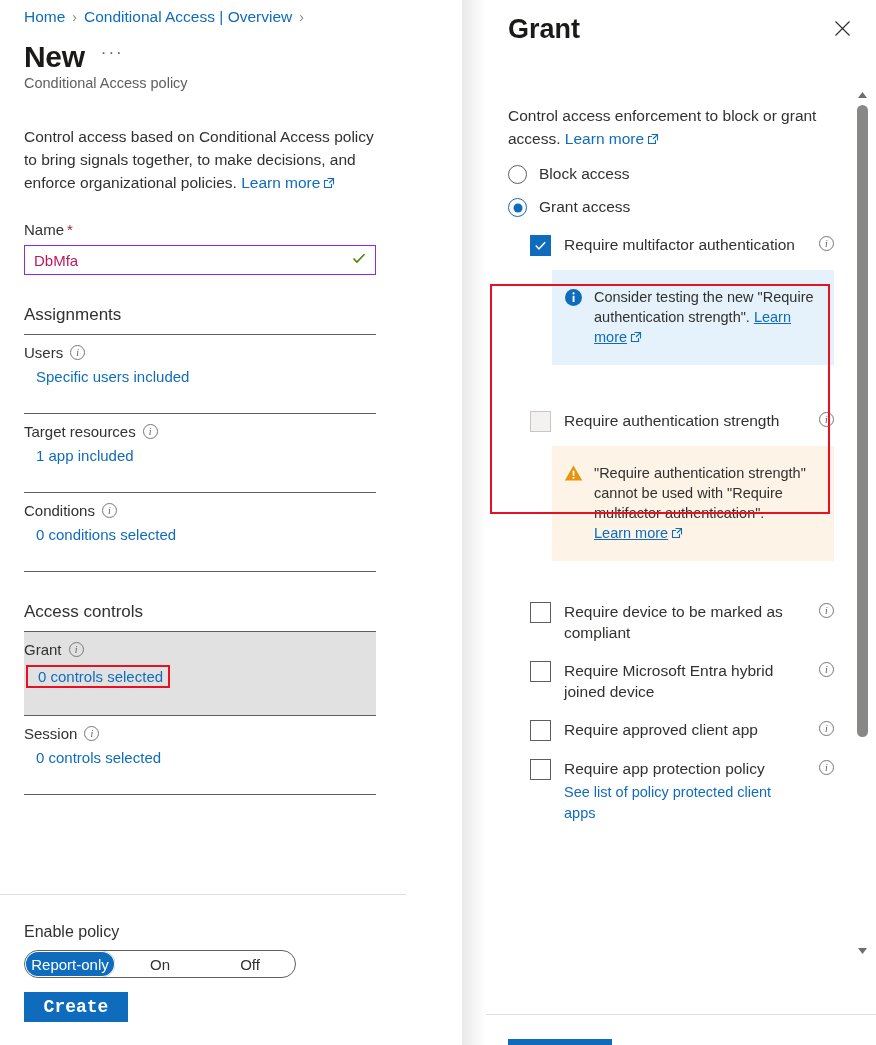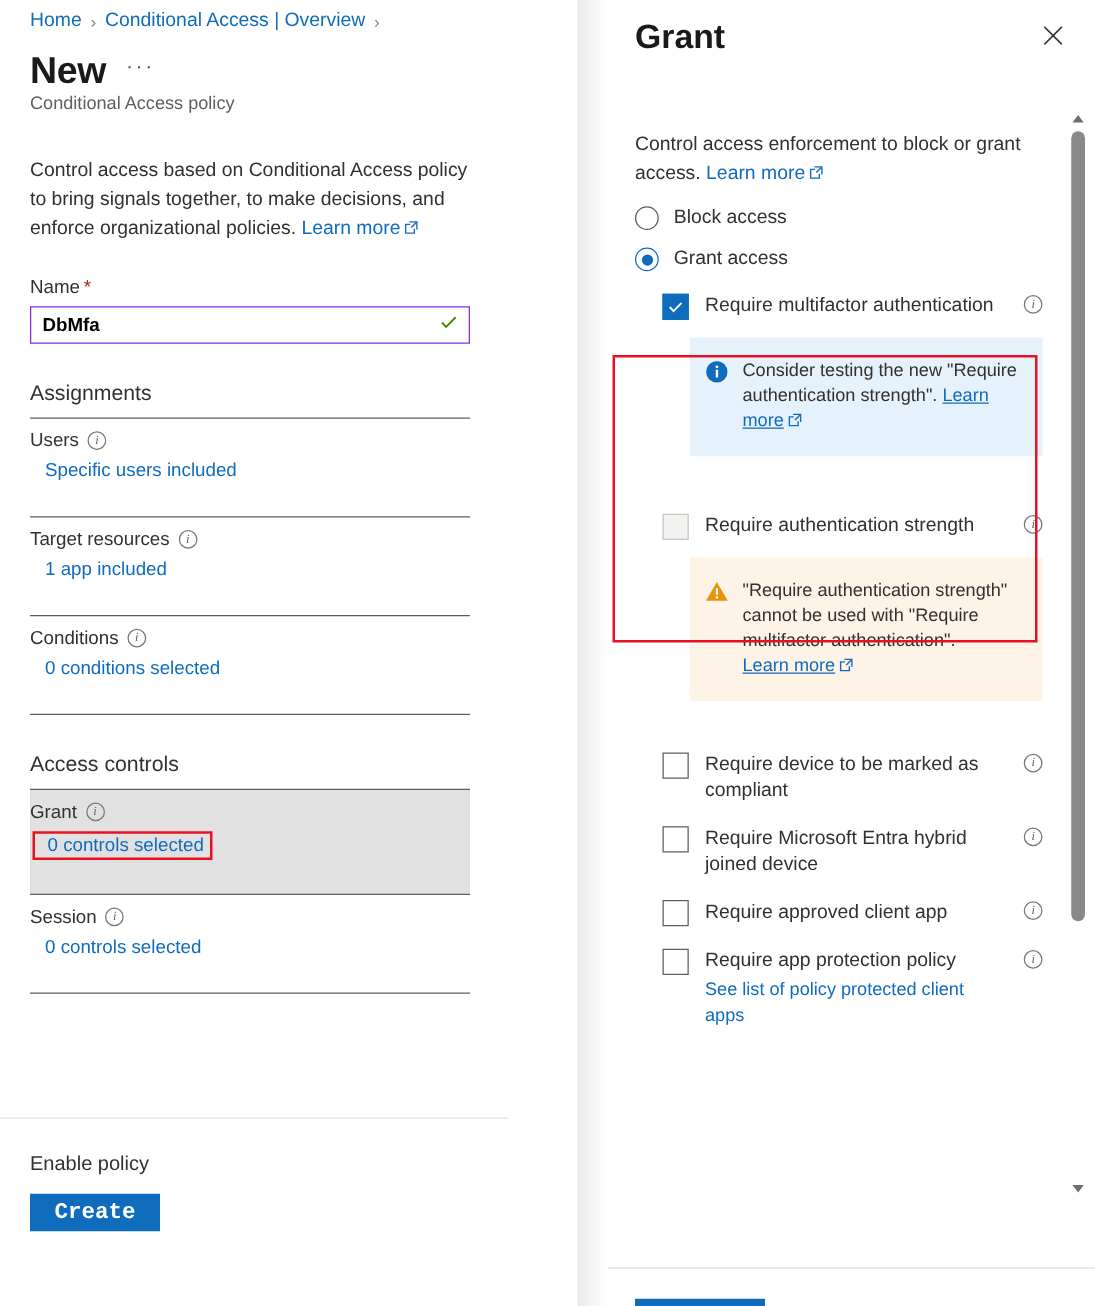--- a/index.html
+++ b/index.html
@@ -115,26 +115,25 @@
     border: 1px solid #8a2be2;
     background: #ffffff;
     display: flex;
     align-items: center;
   }
   .name-input {
     border: none;
     outline: none;
     font-family: "Liberation Sans", sans-serif;
     font-size: 15px;
-    color: #000000;
+    color: #be185d;
     padding: 0 28px 0 9px;
     width: 100%;
     height: 100%;
     background: transparent;
-    font-weight: bold;
   }
   .check-ok {
     position: absolute;
     right: 8px; top: 50%;
     transform: translateY(-50%);
     pointer-events: none;
   }
 
   
   .sect-head {
@@ -526,20 +525,25 @@
           <span>Session</span>
           <span class="info-i">i</span>
         </div>
         <span class="row-value">0 controls selected</span>
       </div>
 
     </div>
 
     <div class="left-footer">
       <div class="enable-label">Enable policy</div>
+      <div class="pill">
+        <div class="pill-opt active">Report-only</div>
+        <div class="pill-opt">On</div>
+        <div class="pill-opt">Off</div>
+      </div>
       <button class="btn-primary">Create</button>
     </div>
   </div>
 
   <div id="panel-shadow"></div>
 
   <div id="blade">
 
     <div class="blade-head">
       <div class="blade-title">Grant</div>

